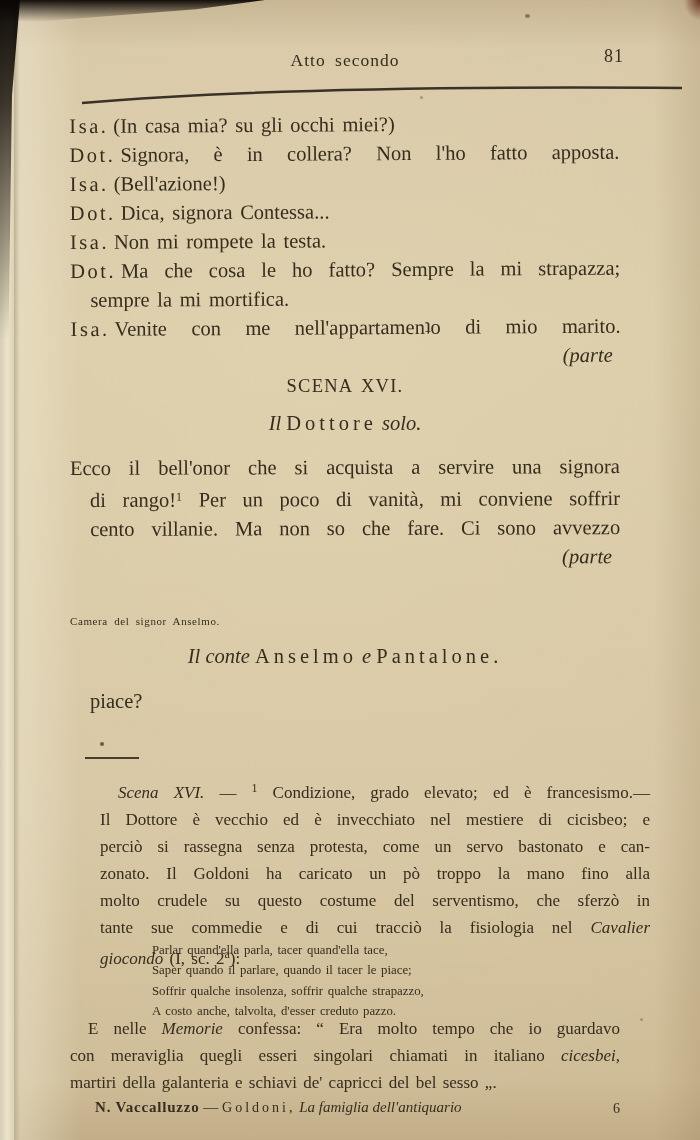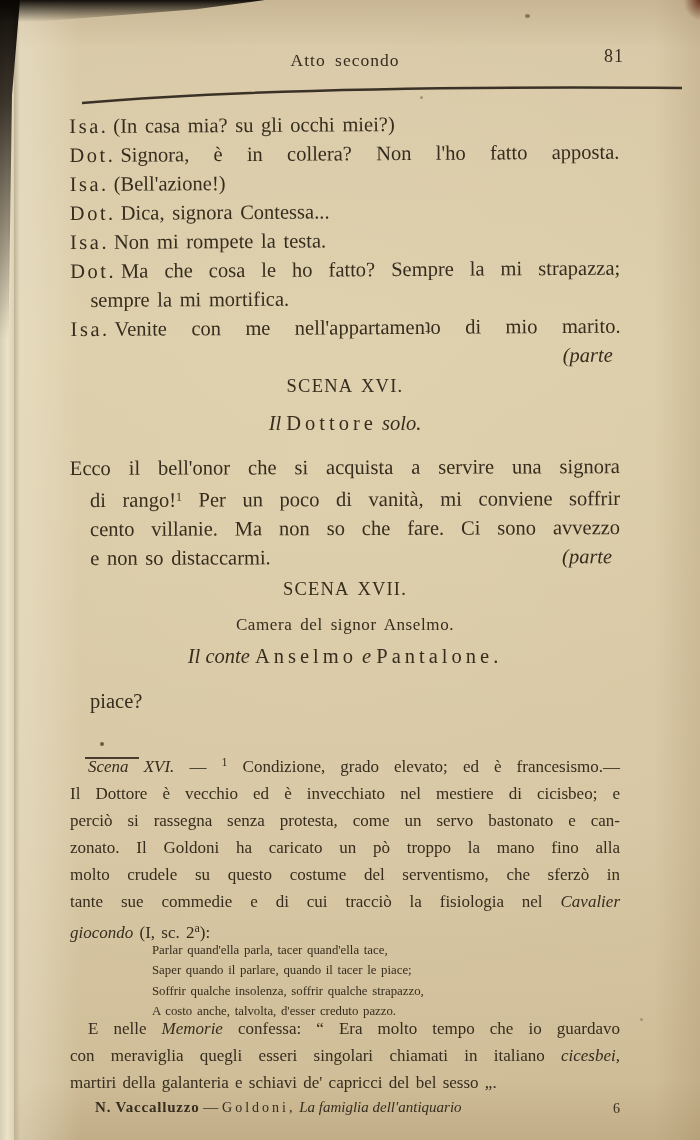--- a/index.html
+++ b/index.html
@@ -53,27 +53,27 @@
   .d1{top:112px;transform:rotate(-0.35deg);transform-origin:0 50%;}
   .mono{top:454px;transform:rotate(-0.2deg);transform-origin:0 50%;}
   .mono-last{position:relative;}
   .mono-parte{position:absolute;right:8px;top:0;font-style:italic;}
   .d2{top:687px;}
 
   
   .scena16{top:376px;text-align:center;font-size:18.5px;letter-spacing:1.2px;word-spacing:3px;}
   .cast16{top:412px;text-align:center;font-size:20.5px;}
   .scena17{top:579px;text-align:center;font-size:18.5px;letter-spacing:1.2px;word-spacing:3px;}
-  .setting17{top:615px;text-align:center;font-size:17px;letter-spacing:.6px;word-spacing:3px;}
+  .setting17{top:615px;font-size:11px;letter-spacing:.6px;word-spacing:3px;}
   .cast17{top:645px;text-align:center;font-size:20.5px;}
   .spaced{letter-spacing:4px;}
 
   
   .fn-rule{position:absolute;left:85px;top:757px;width:54px;height:2px;background:#463b2c;}
-  .footnote{top:749px;}
+  .footnote{top:775px;margin-left:30px;}
   .fn-line{font-size:17px;line-height:27px;word-spacing:2px;}
   .indent{text-indent:18px;}
   .verse{top:940px;padding-left:82px;}
   .v-line{font-size:12.8px;line-height:20.4px;word-spacing:1.5px;}
   .memorie{top:1015px;}
 
   
   .footer{top:1099px;font-size:15px;}
   .f-left{padding-left:25px;}
   .f-editor{font-weight:bold;letter-spacing:.8px;}
@@ -123,24 +123,23 @@
     <div class="abs cast16">
       <span class="it">Il</span>
       <span class="spaced">Dottore</span>
       <span class="it">solo.</span>
     </div>
 
     <div class="abs mono">
       <div class="line j">Ecco il bell'onor che si acquista a servire una signora</div>
       <div class="line cont j"><span>di rango!</span><sup class="sup">1</sup><span> Per un poco di vanità, mi conviene soffrir</span></div>
       <div class="line cont j">cento villanie. Ma non so che fare. Ci sono avvezzo</div>
-      <div class="line cont mono-last"><span>e non so distaccarmi.</span><span class="mono-parte">(parte</span></div>
+      <div class="line cont mono-last"><span class="mono-parte">(parte</span></div>
     </div>
 
-    <div class="abs scena17">SCENA XVII.</div>
 
     <div class="abs setting17">Camera del signor Anselmo.</div>
 
     <div class="abs cast17">
       <span class="it">Il conte</span>
       <span class="spaced">Anselmo</span>
       <span class="it">e</span>
       <span class="spaced">Pantalone.</span>
     </div>
 

